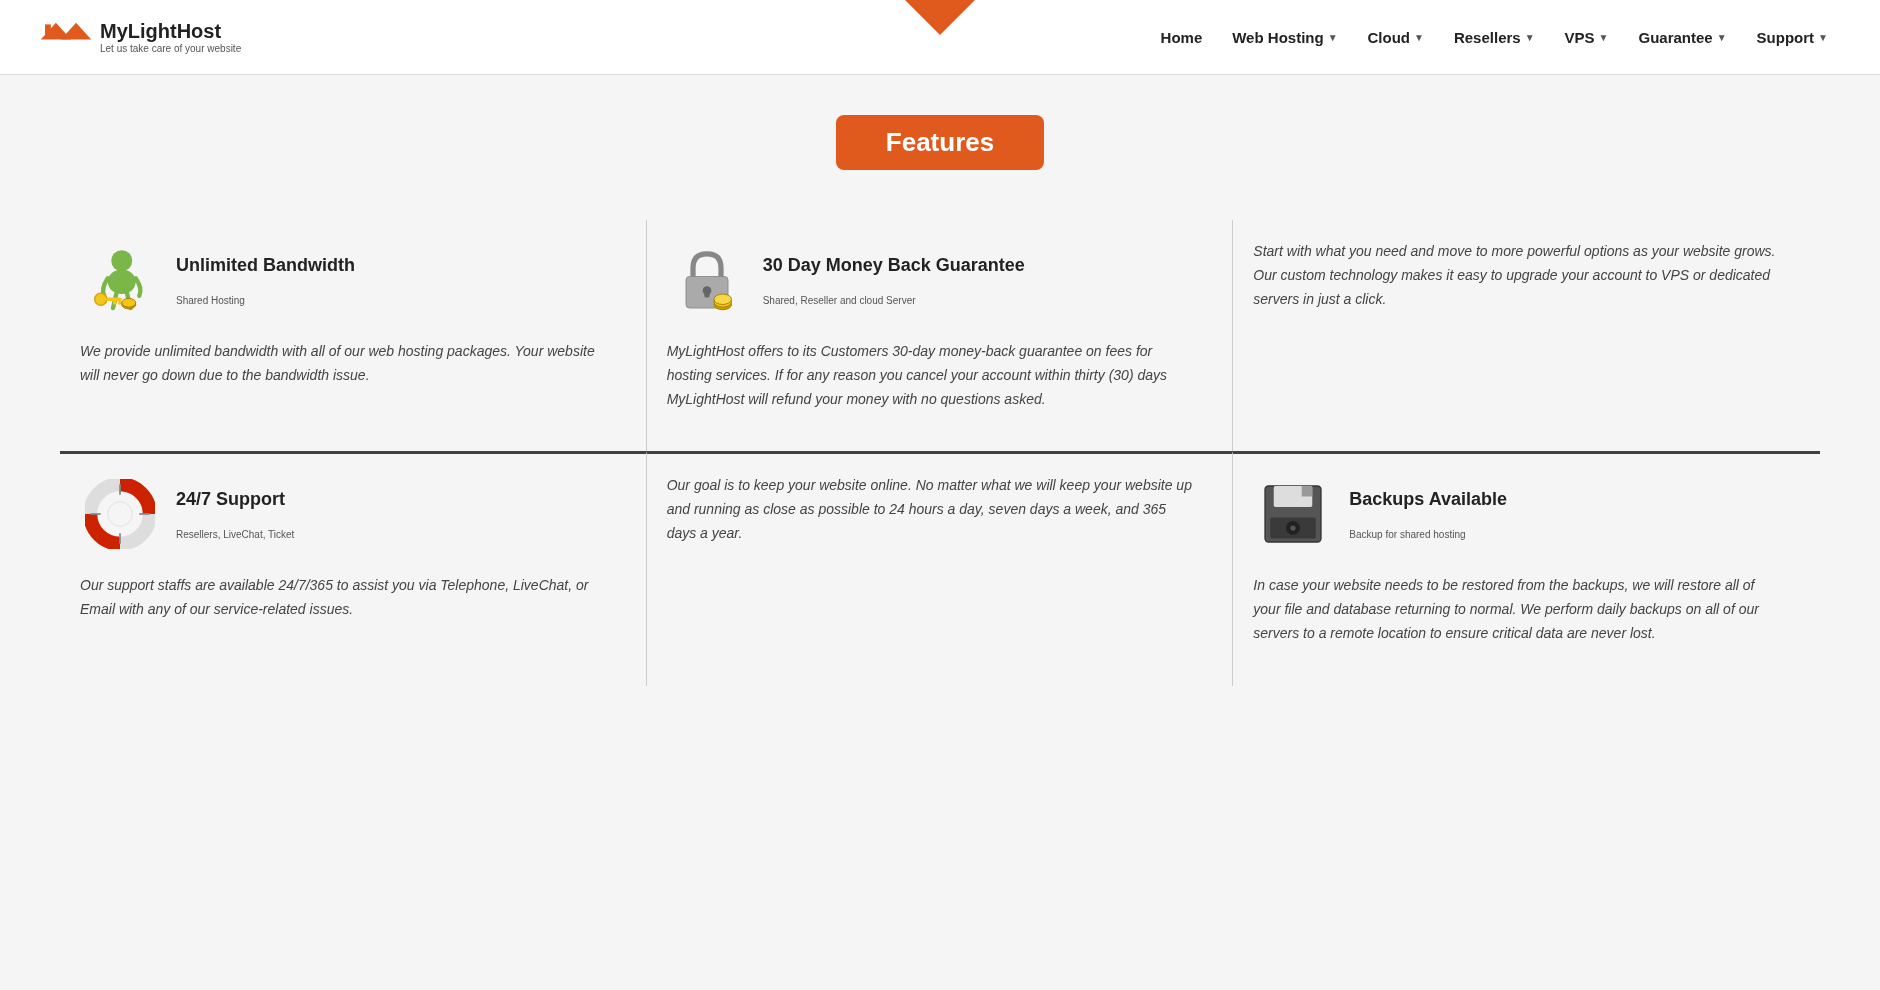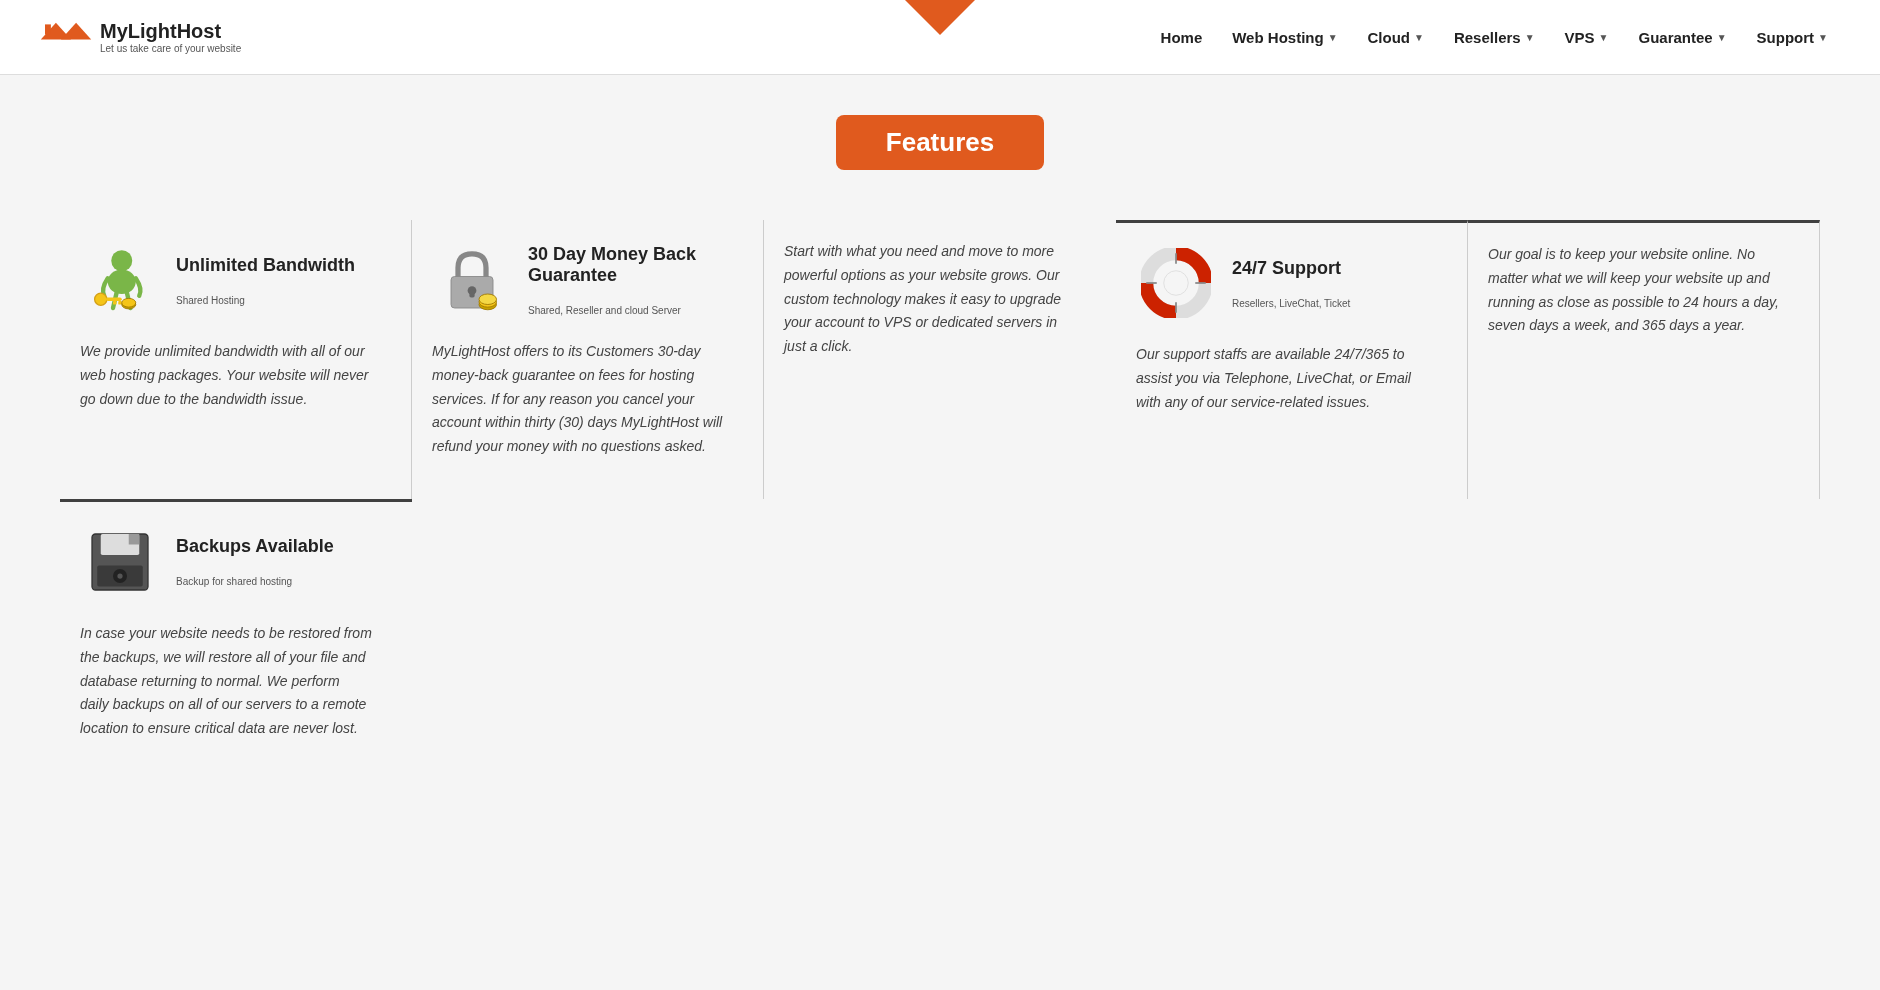--- a/index.html
+++ b/index.html
@@ -77,21 +77,21 @@
       color: #fff;
       font-size: 26px;
       font-weight: bold;
       padding: 12px 50px;
       border-radius: 8px;
     }
 
     
     .features-grid {
       display: grid;
-      grid-template-columns: 1fr 1fr 1fr 1fr 1fr;
+      grid-template-columns: 1fr 1fr 1fr;
       gap: 0;
     }
     .feature-cell {
       padding: 20px 40px 40px 20px;
       border-right: 1px solid #ccc;
       background: #f5f5f5;
     }
     .feature-cell:last-child,
     .feature-cell:nth-child(3),
     .feature-cell:nth-child(6) {

